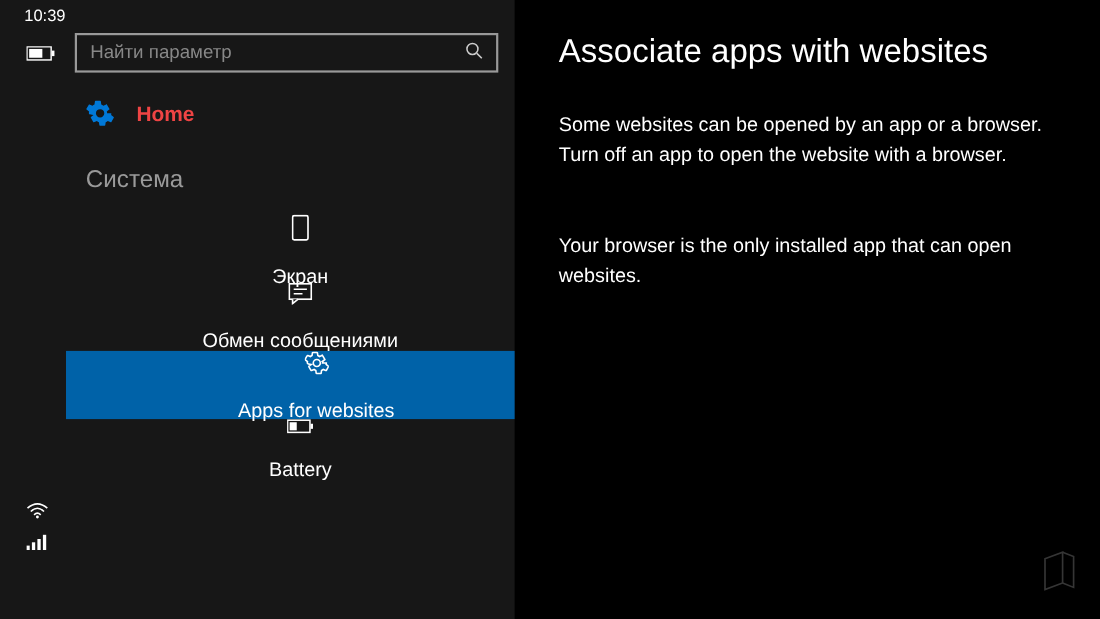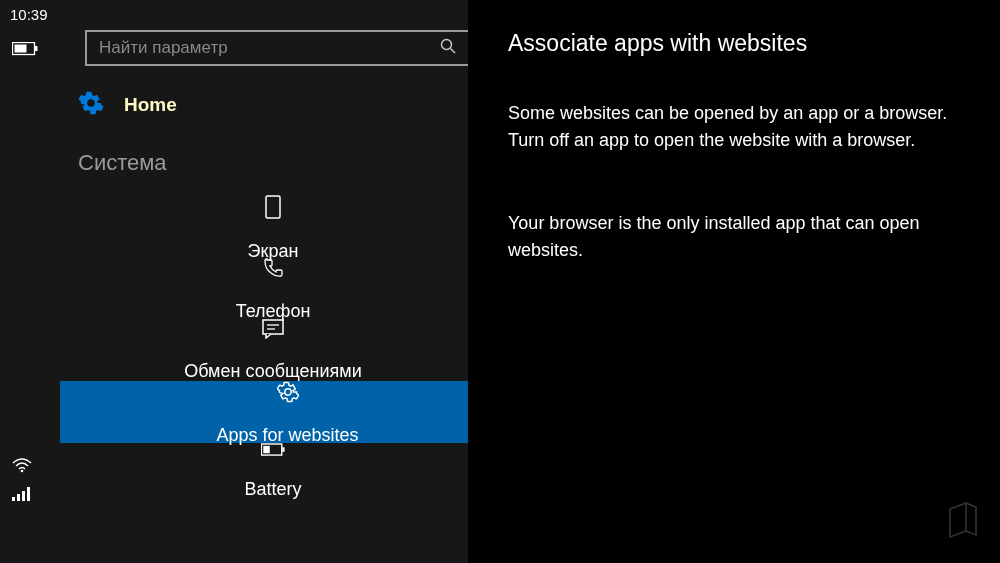--- a/index.html
+++ b/index.html
@@ -28,21 +28,21 @@
       position: absolute;
       left: 468px;
       top: 0;
       width: 532px;
       height: 563px;
       background: #000;
     }
     .status-bar {
       position: absolute;
       top: 0;
-      left: 4px;
+      left: 16px;
       width: 60px;
       height: 517px;
     }
     .clock {
       position: absolute;
       top: 6px;
       left: 6px;
       font-size: 15px;
       color: #fff;
     }
@@ -72,21 +72,20 @@
       position: absolute;
       top: 30px;
       left: 8px;
       width: 385px;
       height: 36px;
       border: 2px solid #999;
       display: flex;
       align-items: center;
       padding: 14px 12px;
       justify-content: space-between;
-      margin-left: 17px;
     }
     .search-placeholder {
       color: #888;
       font-size: 17px;
     }
     .search-icon-wrap {
       color: #ccc;
     }
     .home-row {
       position: absolute;
@@ -98,21 +97,21 @@
       align-items: center;
       padding-left: 18px;
       gap: 20px;
     }
     .home-icon {
       color: #0078d7;
     }
     .home-label {
       font-size: 19px;
       font-weight: 600;
-      color: #fef9c3;
+      color: #ef4444;
     }
     .category-label {
       position: absolute;
       top: 150px;
       left: 18px;
       color: #9a9a9a;
       font-size: 22px;
     }
     .menu-items {
       position: absolute;
@@ -140,21 +139,21 @@
       align-items: center;
     }
     .menu-label {
       font-size: 18px;
       font-weight: 400;
     }
     .content-title {
       position: absolute;
       top: 30px;
       left: 40px;
-      font-size: 23px;
+      font-size: 30px;
       font-weight: 300;
       color: #fff;
     }
     .content-para {
       position: absolute;
       left: 40px;
       width: 470px;
       font-size: 18px;
       line-height: 1.5;
       color: #fff;
@@ -240,28 +239,20 @@
       <div class="menu-item">
         <span class="menu-icon">
           <svg width="16" height="24" viewBox="0 0 16 24">
             <rect x="1" y="1" width="14" height="22" rx="1.5" stroke="#fff" stroke-width="1.5" fill="none"></rect>
           </svg>
         </span>
         <span class="menu-label">Экран</span>
       </div>
 
 
-      <div class="menu-item">
-        <span class="menu-icon">
-          <svg width="22" height="22" viewBox="0 0 22 22">
-            <path d="M5 2 Q3 2 3 4 Q3 12 9 16 Q14 20 19 19 Q20 19 20 17 L20 14 Q20 13 19 13 L15 13 Q14 13 14 14 L14 15 Q10 13 8 9 L9 9 Q10 9 10 8 L10 4 Q10 3 9 3 L5 3 Z" stroke="#fff" stroke-width="1.3" fill="none"></path>
-          </svg>
-        </span>
-        <span class="menu-label">Телефон</span>
-      </div>
 
       <div class="menu-item">
         <span class="menu-icon">
           <svg width="22" height="20" viewBox="0 0 22 20">
             <rect x="1" y="1" width="20" height="14" stroke="#fff" stroke-width="1.5" fill="none"></rect>
             <path d="M4 15 L4 19 L9 15" stroke="#fff" stroke-width="1.5" fill="#171717"></path>
             <line x1="5" y1="6" x2="17" y2="6" stroke="#fff" stroke-width="1.3"></line>
             <line x1="5" y1="10" x2="13" y2="10" stroke="#fff" stroke-width="1.3"></line>
           </svg>
         </span>

